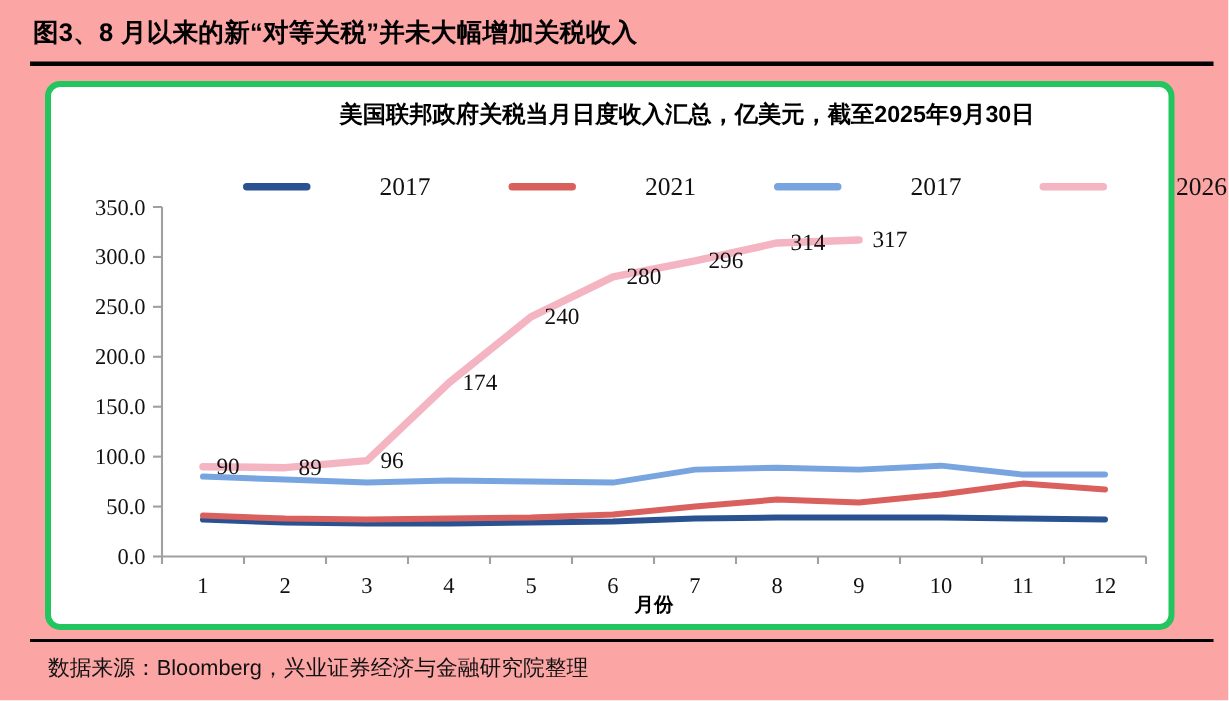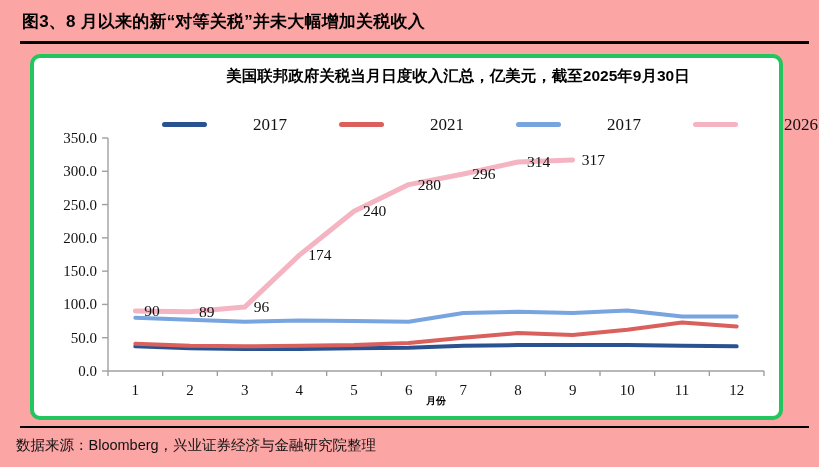--- a/index.html
+++ b/index.html
@@ -19,24 +19,24 @@
   .legend { position:absolute; left:128px; top:56px; width:620px; height:20px;
             display:flex; align-items:center; gap:52px; }
   .legend-item { display:flex; align-items:center; gap:6px; }
   .legend-swatch { display:inline-block; width:45px; height:5px; border-radius:3px; }
   .legend-label { font-family:"Liberation Serif", serif; font-size:17px; color:#111; line-height:1;margin-left:40px; }
 
   svg text { font-family:"Liberation Serif", serif; fill:#111; }
   .cjk { font-family:"Liberation Sans", sans-serif; }
 
   .x-axis-title { position:absolute; left:74px; top:336px; width:656px; text-align:center;
-                  font-size:10px; font-weight:600; color:#000; }
+                  font-size:13px; font-weight:600; color:#000; }
 
   .src-rule { position:absolute; left:20px; top:426px; width:789px; height:2px; background:#000; }
-  .source-line { position:absolute; left:16px; top:436px; width:780px;
+  .source-line { position:absolute; left:32px; top:436px; width:780px;
                  font-size:14.5px; color:#111; }
 </style>
 </head>
 <body>
 
 <div class="page">
 
   <div class="doc-title">图3、8 月以来的新“对等关税”并未大幅增加关税收入</div>
   <div class="title-rule"></div>
 

